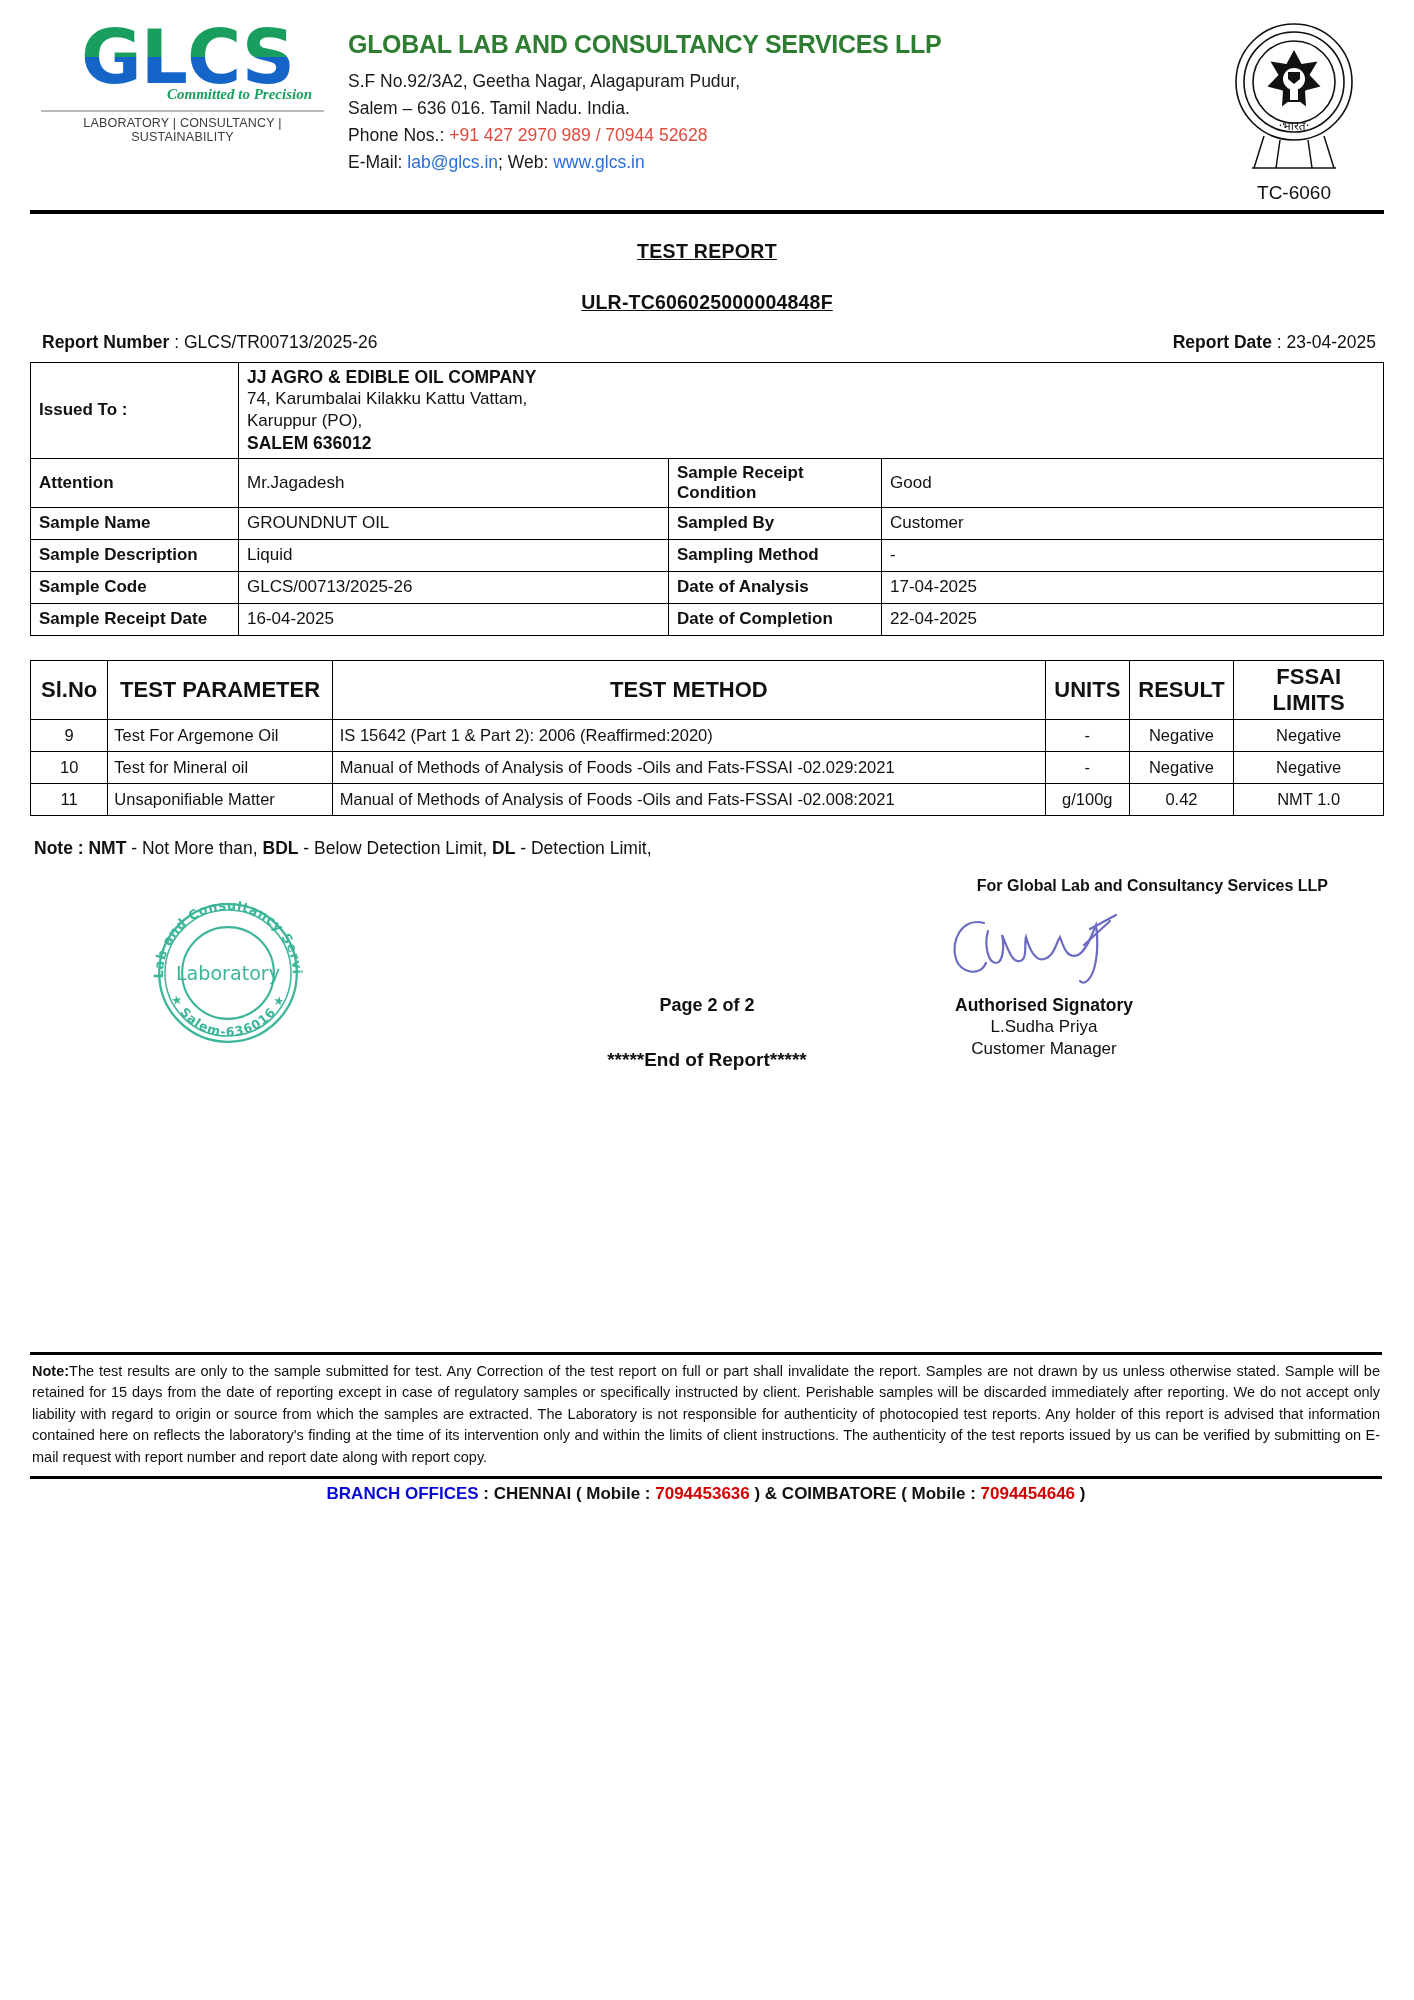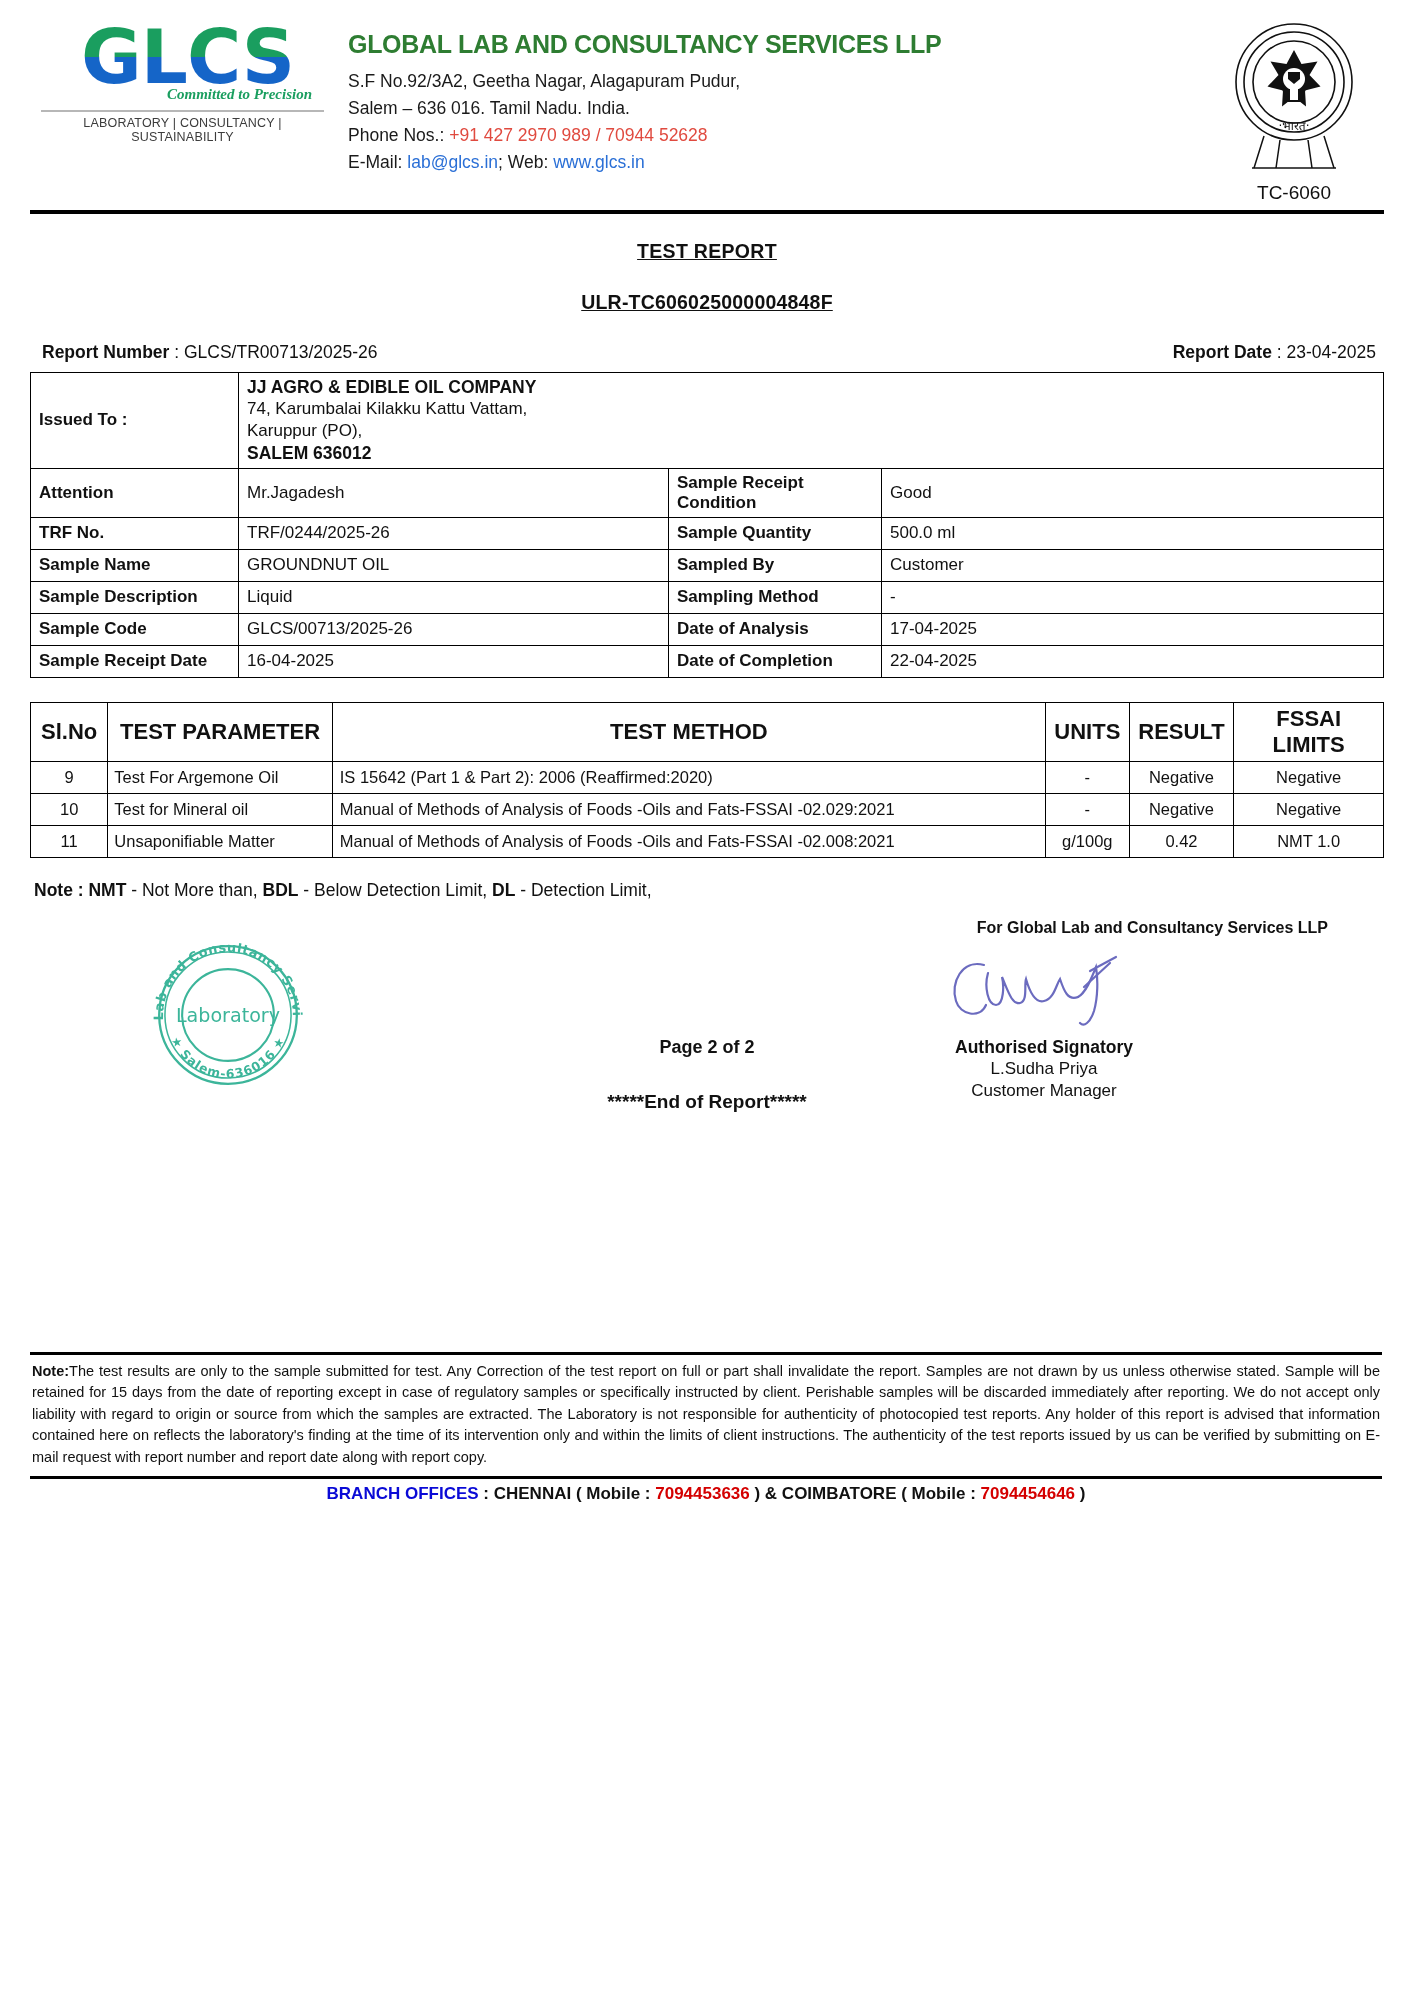--- a/index.html
+++ b/index.html
@@ -90,21 +90,21 @@
     font-size: 19.5px;
     font-weight: 700;
     text-decoration: underline;
     margin-top: 28px;
     letter-spacing: 0.2px;
   }
 
   .meta-row {
     display: flex;
     justify-content: space-between;
-    margin-top: 28px;
+    margin-top: 18px;
     padding: 0 8px 0 12px;
     font-size: 17.5px;
   }
   .meta-row b { font-weight: 700; }
 
   
   table { border-collapse: collapse; width: 100%; }
   .info-table { margin-top: 9px; table-layout: fixed; }
   .info-table td {
     border: 1.5px solid #000;
@@ -283,26 +283,20 @@
         </td>
       </tr>
 
       <tr>
         <td class="lbl">Attention</td>
         <td>Mr.Jagadesh</td>
         <td class="lbl">Sample Receipt Condition</td>
         <td>Good</td>
       </tr>
       <tr>
-        <td class="lbl">TRF No.</td>
-        <td>TRF/0244/2025-26</td>
-        <td class="lbl">Sample Quantity</td>
-        <td>500.0 ml</td>
-      </tr>
-      <tr>
         <td class="lbl">Sample Name</td>
         <td>GROUNDNUT OIL</td>
         <td class="lbl">Sampled By</td>
         <td>Customer</td>
       </tr>
       <tr>
         <td class="lbl">Sample Description</td>
         <td>Liquid</td>
         <td class="lbl">Sampling Method</td>
         <td>-</td>

